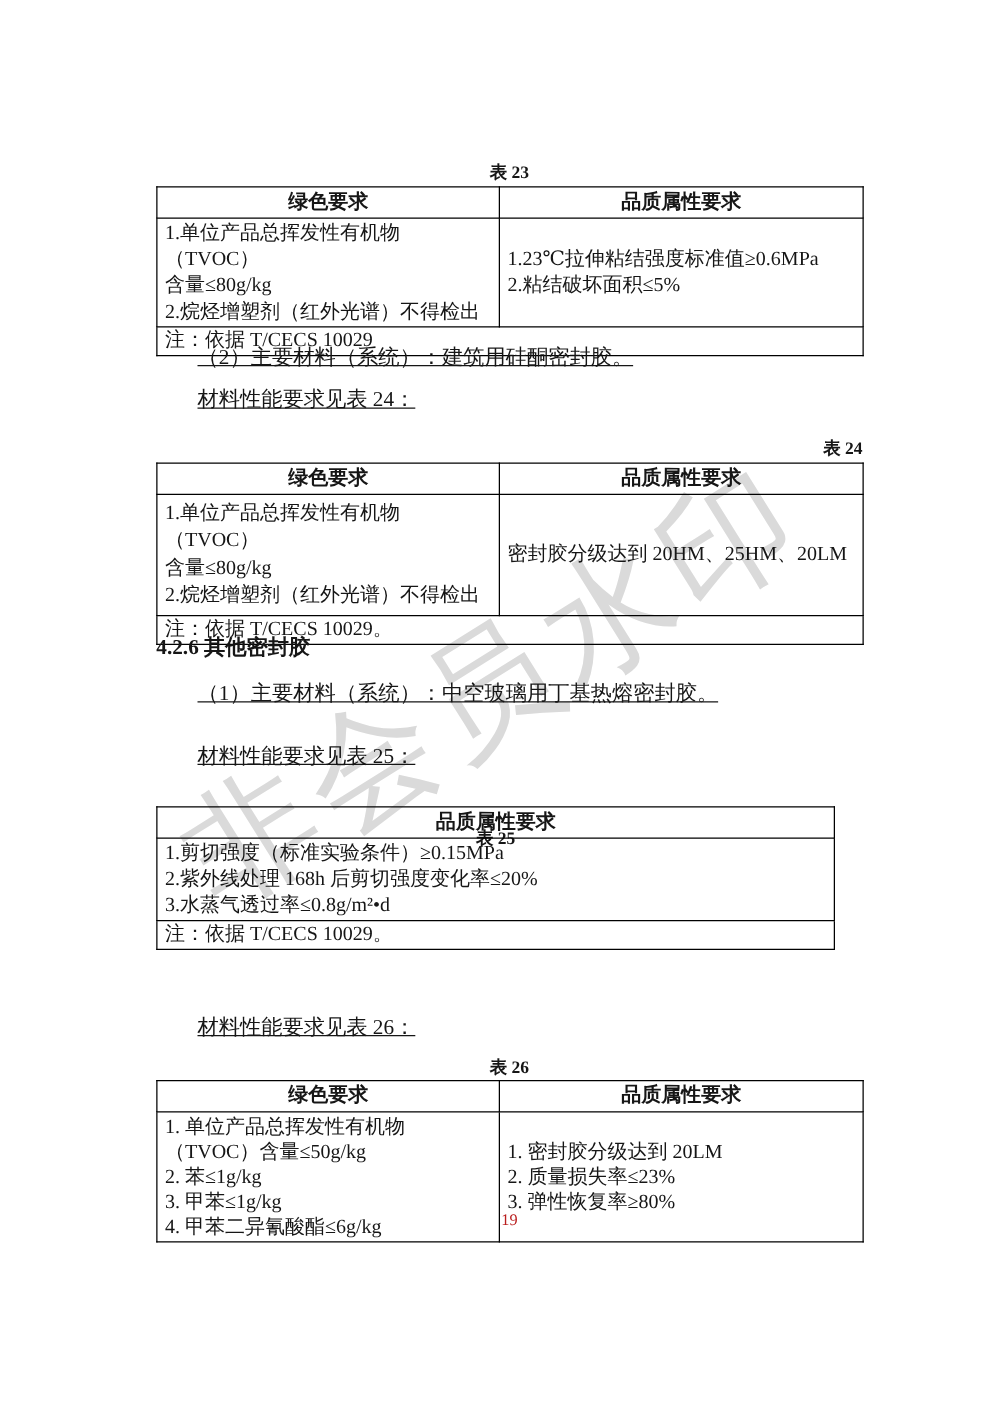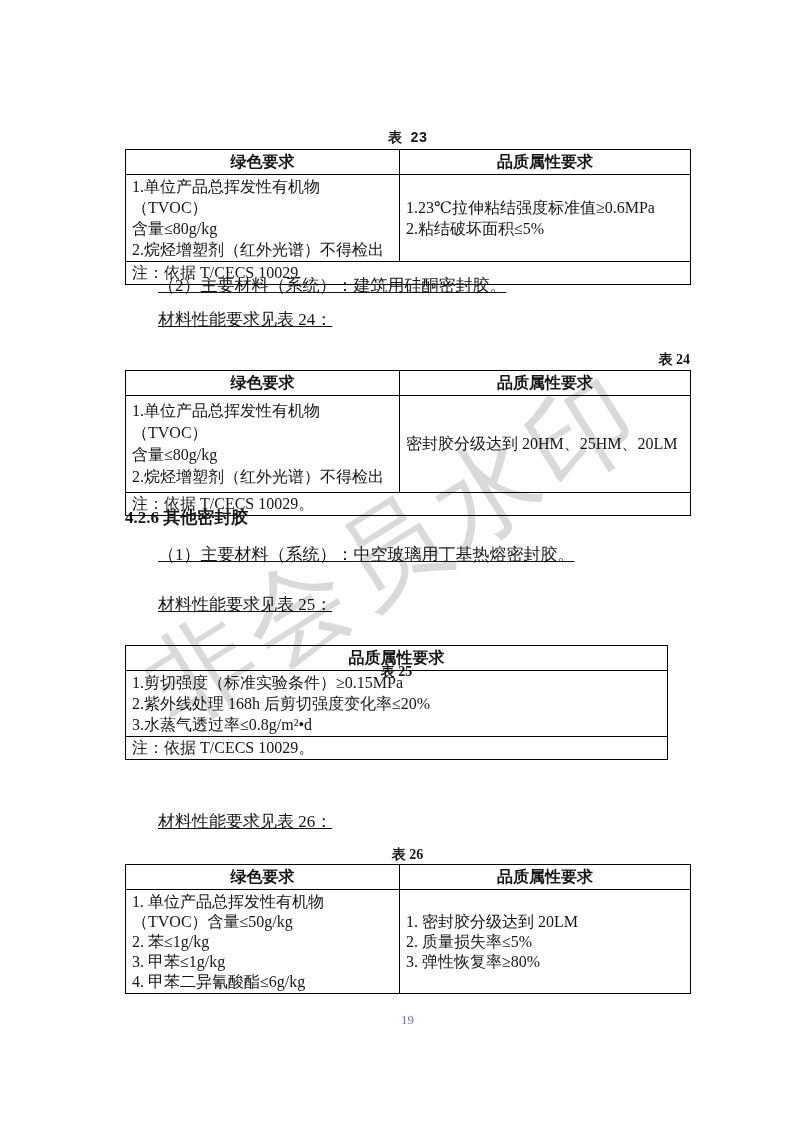--- a/index.html
+++ b/index.html
@@ -66,36 +66,36 @@
     margin:0;
   }
   .indent{padding-left:33px;text-decoration:underline;}
   .heading{
     font-size:17px;
     font-weight:bold;
     line-height:22px;
   }
   .pageno{
     position:absolute;
-    left:125px;top:1012px;width:565px;
+    left:125px;top:968px;width:565px;
     text-align:center;
     font-size:13px;
-    color:#8b5cf6;
+    color:#b91c1c;
   }
 </style>
 </head>
 <body>
 
 <div class="page">
 
   <div class="watermark">非会员水印</div>
 
   <div class="content-layer">
 
-    <div class="abs tbl-title" style="left:125px;top:130px;font-family:Liberation Mono, monospace;">表 23</div>
+    <div class="abs tbl-title" style="left:125px;top:130px;">表 23</div>
     <table class="tbl abs" style="left:125px;top:149px;width:565px;">
       <colgroup>
           <col style="width:274px">
           <col style="width:291px">
         </colgroup>
       <tbody>
           <tr>
         <th>绿色要求</th>
         <th>品质属性要求</th>
       </tr>
@@ -199,21 +199,21 @@
                 <div>1. 单位产品总挥发性有机物</div>
                 <div>（TVOC）含量≤50g/kg</div>
                 <div>2. 苯≤1g/kg</div>
                 <div>3. 甲苯≤1g/kg</div>
                 <div>4. 甲苯二异氰酸酯≤6g/kg</div>
               </div>
         </td>
         <td class="vmid">
           <div class="cell-lines">
                 <div>1. 密封胶分级达到 20LM</div>
-                <div>2. 质量损失率≤5%</div>
+                <div>2. 质量损失率≤23%</div>
                 <div>3. 弹性恢复率≥80%</div>
               </div>
         </td>
       </tr>
     </tbody>
       </table>
 
     <div class="pageno">19</div>
 
   </div>

